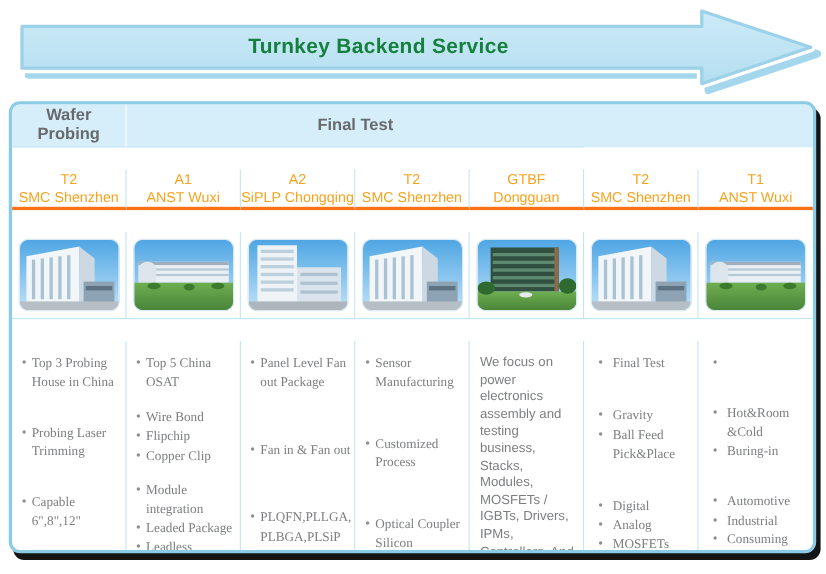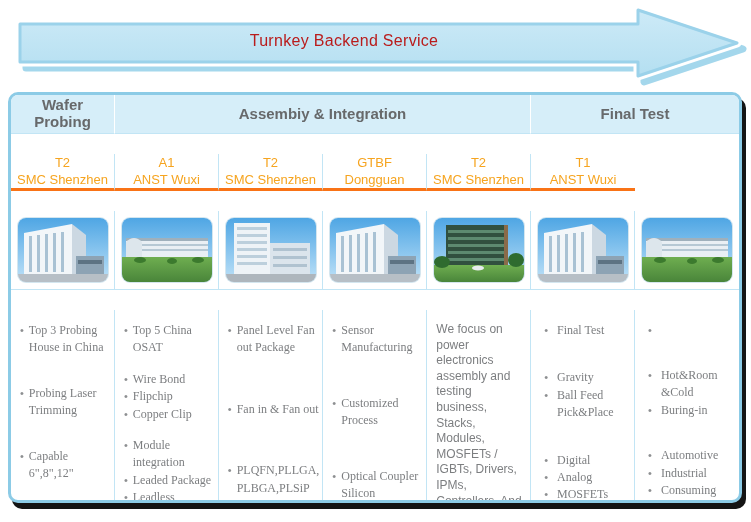--- a/index.html
+++ b/index.html
@@ -6,21 +6,21 @@
   body{
     width:751px;height:522px;position:relative;background:#ffffff;
     font-family:"Liberation Sans","DejaVu Sans",sans-serif;
     -webkit-font-smoothing:antialiased;overflow:hidden;
   }
   
   .banner{position:absolute;left:4px;top:4px;width:747px;height:82px;}
   .banner svg{position:absolute;left:0;top:0;}
   .banner-title{
     position:absolute;left:60px;top:28px;width:560px;text-align:center;
-    font-size:16px;font-weight:normal;color:#b91c1c;letter-spacing:.3px;
+    font-size:19px;font-weight:bold;color:#15803d;letter-spacing:.3px;
   }
   
   .board{
     position:absolute;left:8px;top:92px;width:728px;height:405px;
     background:#ffffff;border:3px solid #8ccbe6;border-radius:10px;
     box-shadow:4px 6px 0 #141414;
     display:flex;flex-direction:column;overflow:hidden;gap:20px;
   }
   .row-groups{display:grid;grid-template-columns:1fr 4fr 2fr;height:39px;background:#d6eef9;flex:0 0 auto;}
   .group-cell{
@@ -104,35 +104,36 @@
   <div class="banner-title">Turnkey Backend Service</div>
 </div>
 
 <div class="board">
 
   <div class="row-groups">
     <div class="group-cell">
       <div class="wrapbox">Wafer Probing</div>
     </div>
     <div class="group-cell">
-      <div class="wrapbox">Assembiy &amp; Integration</div>
-    </div>
-    <div class="group-cell">
       <div class="wrapbox">Final Test</div>
     </div>
   </div>
 
   <div class="row-sites">
     <div class="site-cell">
       <span>T2</span>
       <span>SMC Shenzhen</span>
     </div>
     <div class="site-cell">
       <span>A1</span>
       <span>ANST Wuxi</span>
+    </div>
+    <div class="site-cell">
+      <span>A2</span>
+      <span>SiPLP Chongqing</span>
     </div>
     <div class="site-cell">
       <span>T2</span>
       <span>SMC Shenzhen</span>
     </div>
     <div class="site-cell">
       <span>GTBF</span>
       <span>Dongguan</span>
     </div>
     <div class="site-cell">

